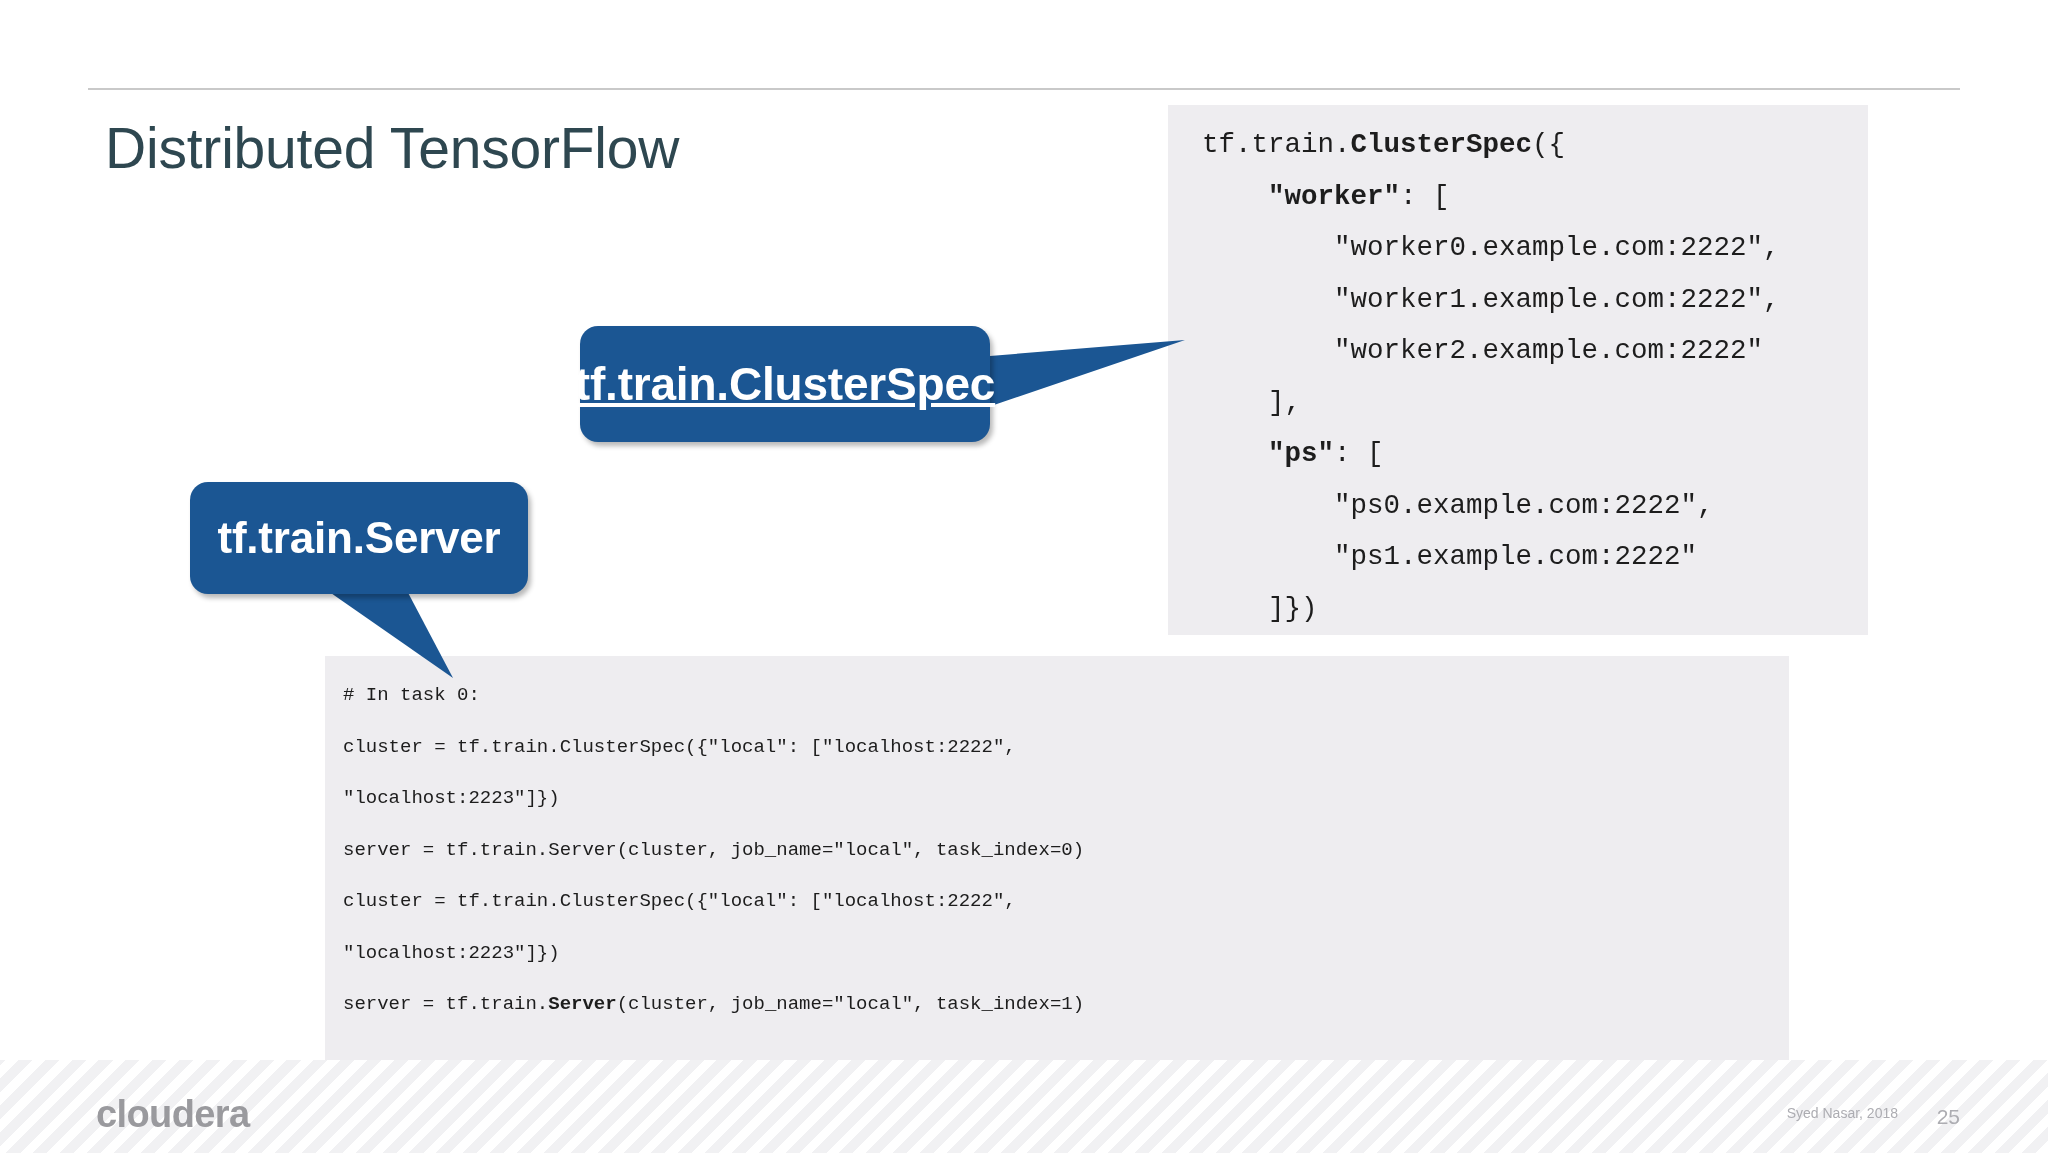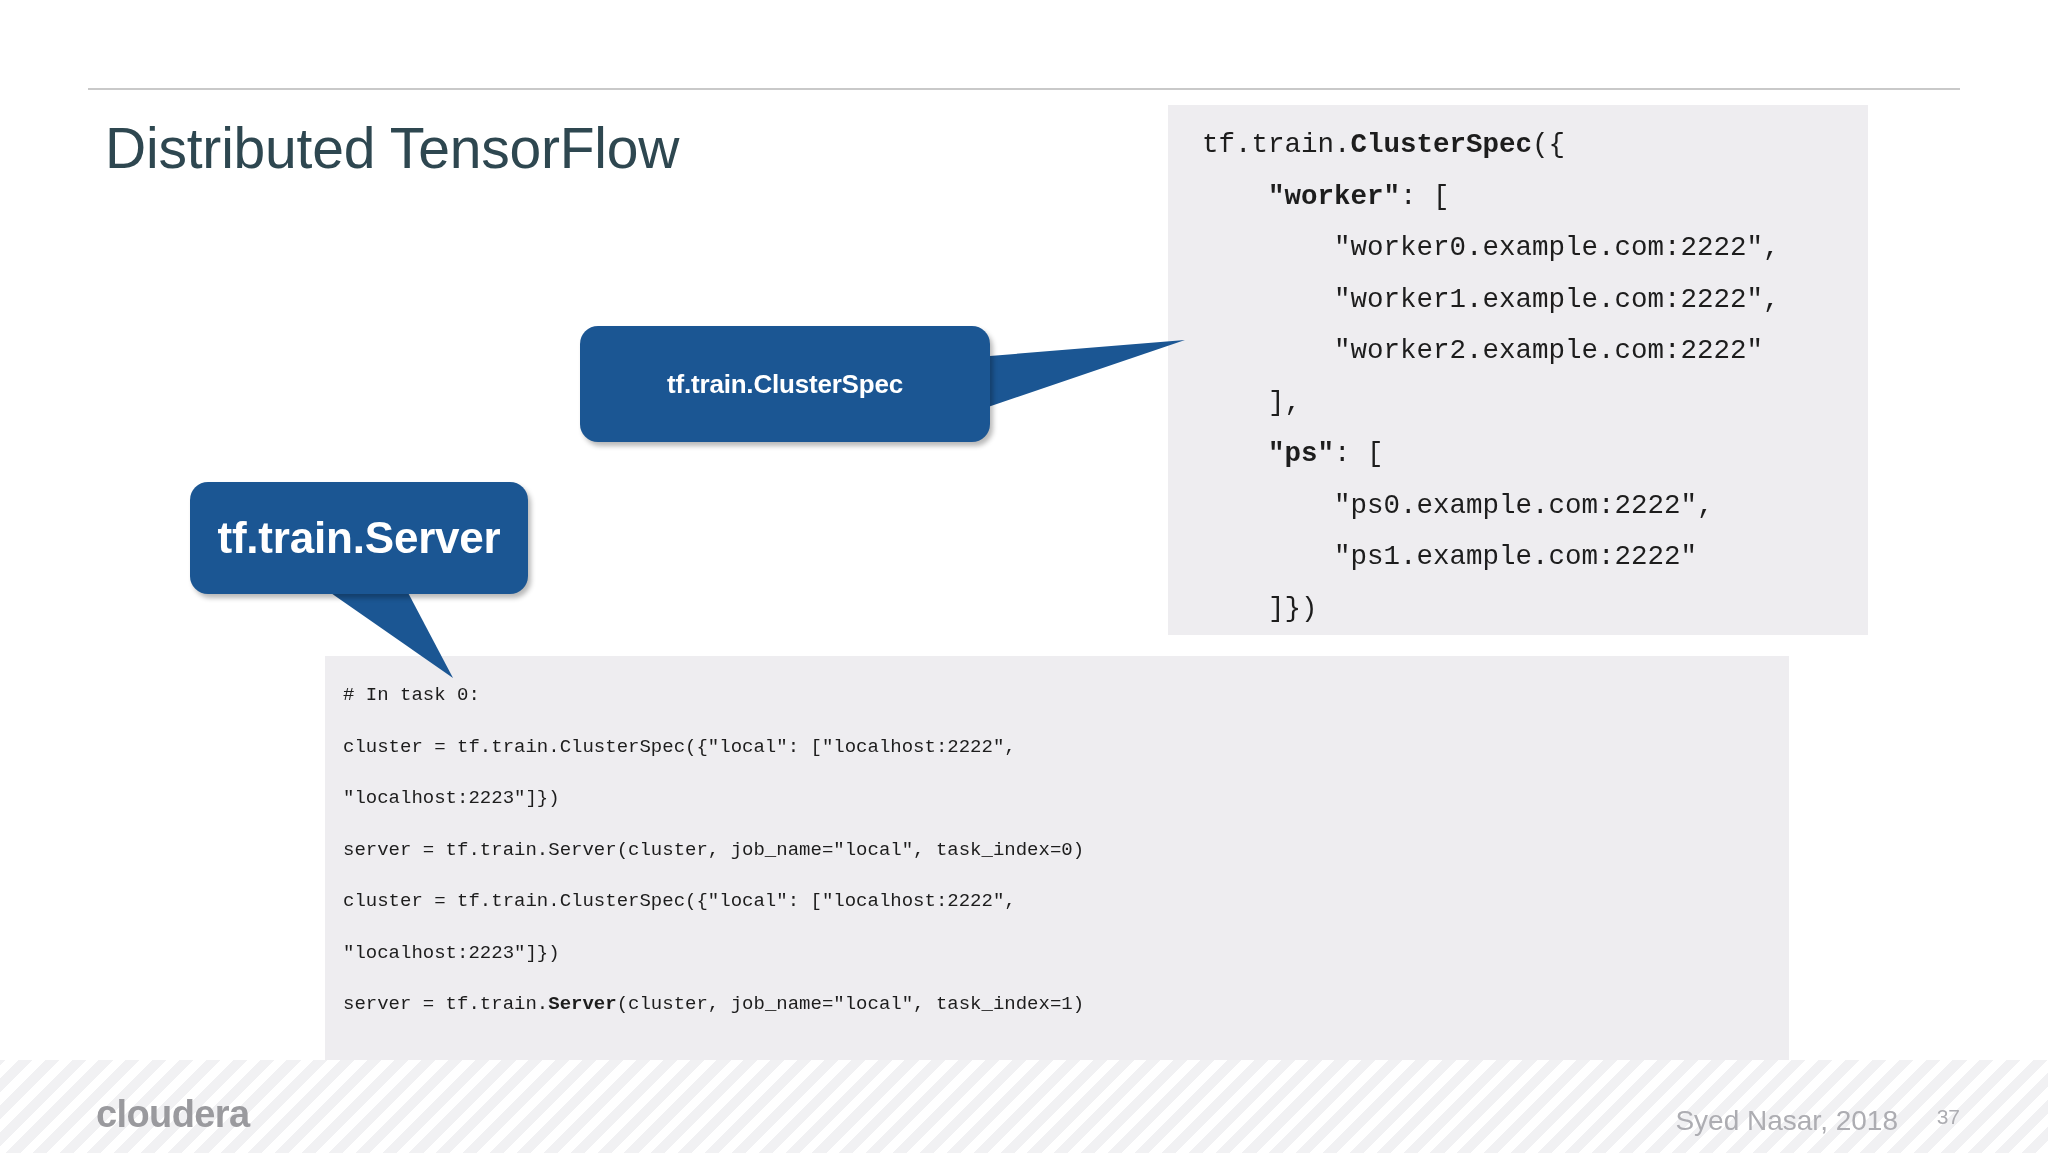--- a/index.html
+++ b/index.html
@@ -92,22 +92,23 @@
   }
   .callout svg.tail {
     position: absolute;
     overflow: visible;
     z-index: 1;
   }
 
   #callout-clusterspec { left: 580px; top: 320px; width: 660px; height: 190px; }
   #callout-clusterspec .bubble {
     left: 0px; top: 6px; width: 410px; height: 116px;
-    font-size: 26px;
+    font-size: 46px;
     letter-spacing: -0.2px;
+    text-decoration: underline;
   }
   #callout-clusterspec svg.tail { left: 0px; top: 0px; width: 660px; height: 190px; }
 
   #callout-server { left: 190px; top: 482px; width: 370px; height: 200px; }
   #callout-server .bubble {
     left: 0px; top: 0px; width: 338px; height: 112px;
     font-size: 44px;
     letter-spacing: -0.2px;
   }
   #callout-server svg.tail { left: 0px; top: 0px; width: 370px; height: 200px; }
@@ -134,21 +135,21 @@
     top: 1093px;
     font-size: 38px;
     font-weight: 700;
     color: #9a9a9e;
     letter-spacing: -0.6px;
   }
   .footer-credit {
     position: absolute;
     right: 150px;
     top: 1105px;
-    font-size: 28px;
+    font-size: 14px;
     color: #adadb2;
     white-space: nowrap;
     text-align: right;
   }
   .footer-pagenum {
     position: absolute;
     right: 88px;
     top: 1105px;
     font-size: 21px;
     color: #adadb2;
@@ -197,15 +198,15 @@
   <div class="callout" id="callout-server">
     <svg class="tail" viewBox="0 0 370 200" xmlns="http://www.w3.org/2000/svg">
       <polygon points="105,86 205,86 263,196" fill="#1b5693"></polygon>
     </svg>
     <div class="bubble">tf.train.Server</div>
   </div>
 
   <div class="footer-band"></div>
   <div class="footer-logo">cloudera</div>
   <div class="footer-credit">Syed Nasar, 2018</div>
-  <div class="footer-pagenum">37</div>
+  <div class="footer-pagenum">25</div>
 
 </div>
 
 </body></html>

